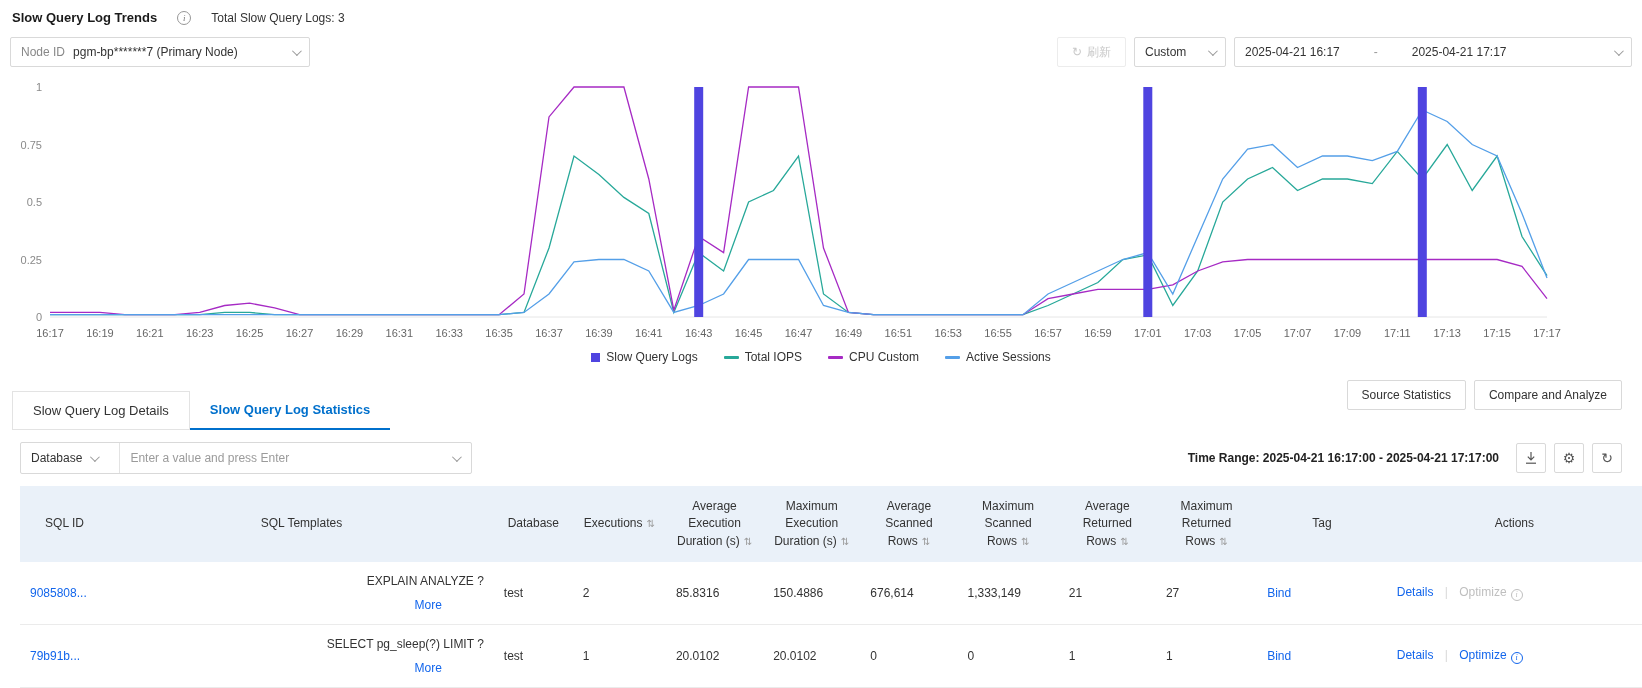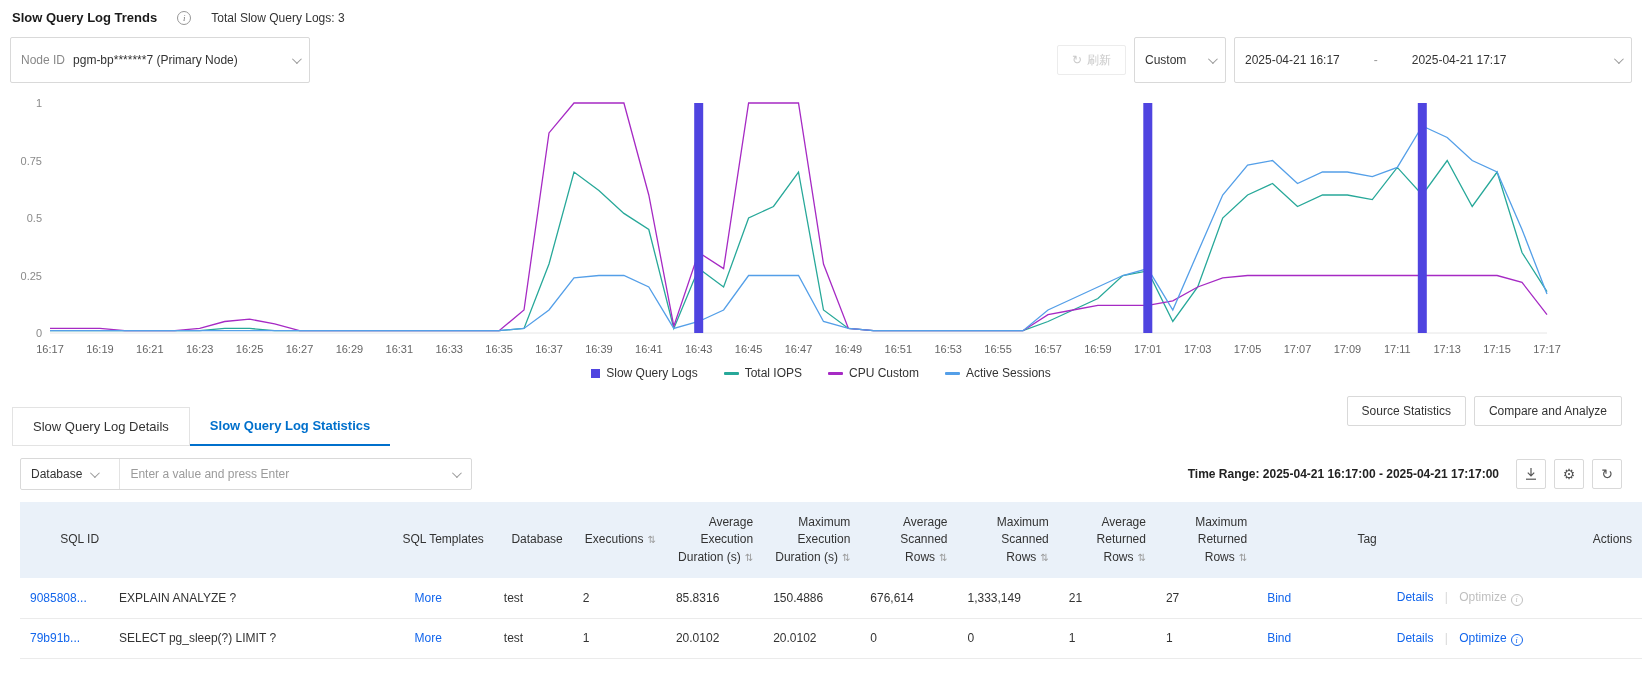--- a/index.html
+++ b/index.html
@@ -16,21 +16,21 @@
   .info-ic {
     width: 14px; height: 14px; border: 1px solid #979797; border-radius: 50%;
     color: #777; font-size: 9px; display: inline-flex; align-items: center; justify-content: center;
     font-style: italic; font-family: "Liberation Serif", serif;
   }
   .hdr .total { color: #333; }
 
   
   .toolbar { display: flex; align-items: center; gap: 8px; padding: 2px 0 6px 0; }
   .select {
-    height: 46px; border: 1px solid #d9d9d9; border-radius: 2px; background: #fff;
+    height: 30px; border: 1px solid #d9d9d9; border-radius: 2px; background: #fff;
     display: inline-flex; align-items: center; gap: 8px; padding: 0 10px; cursor: pointer;
   }
   .select .lab { color: #888; }
   .select .val { color: #333; }
   .chev {
     width: 7px; height: 7px; border-right: 1.4px solid #9a9a9a; border-bottom: 1.4px solid #9a9a9a;
     transform: rotate(45deg) translateY(-2px); display: inline-block; flex: 0 0 auto;
   }
   .nodebox { min-width: 300px; }
   .nodebox .chev { margin-left: auto; }
@@ -90,29 +90,29 @@
     color: #555; font-size: 14px; display: inline-flex; align-items: center; justify-content: center;
     cursor: pointer; padding: 0;
   }
 
   
   .grid {
     width: 1622px; margin: 12px 10px 0 10px; border-collapse: collapse; table-layout: fixed;
   }
   .grid thead th {
     background: var(--table-header-bg, #eaf1f9); color: #333; font-weight: normal;
-    text-align: right; vertical-align: middle; padding: 12px 10px; line-height: 1.45;
+    text-align: center; vertical-align: middle; padding: 12px 10px; line-height: 1.45;
     font-size: 12px;
   }
   .grid tbody td {
     padding: 12px 10px; border-bottom: 1px solid #ebebeb; color: #333; vertical-align: middle;
     white-space: nowrap; overflow: hidden; text-overflow: ellipsis;
   }
   .lnk { color: var(--link, #1366ec); text-decoration: none; cursor: pointer; }
-  .tpl-cell { display: flex; align-items: flex-end; justify-content: space-between; gap: 10px; }
+  .tpl-cell { display: flex; align-items: flex-end; justify-content: space-between; gap: 10px; flex-direction: column; }
   .tpl-cell .tpl-text { overflow: hidden; text-overflow: ellipsis; white-space: nowrap; }
   .tpl-cell .more { flex: 0 0 auto; margin-right: 42px; }
   .sort { font-size: 10px; color: #9a9a9a; margin-left: 4px; cursor: pointer; }
   .actions .div { color: #d8d8d8; margin: 0 8px; }
   .opt { color: var(--link, #1366ec); cursor: pointer; }
   .opt.disabled { color: var(--disabled, #bfbfbf); cursor: default; }
   .info-sm {
     width: 12px; height: 12px; border: 1px solid currentColor; border-radius: 50%;
     display: inline-flex; align-items: center; justify-content: center;
     font-size: 8px; margin-left: 4px; vertical-align: -1px;

